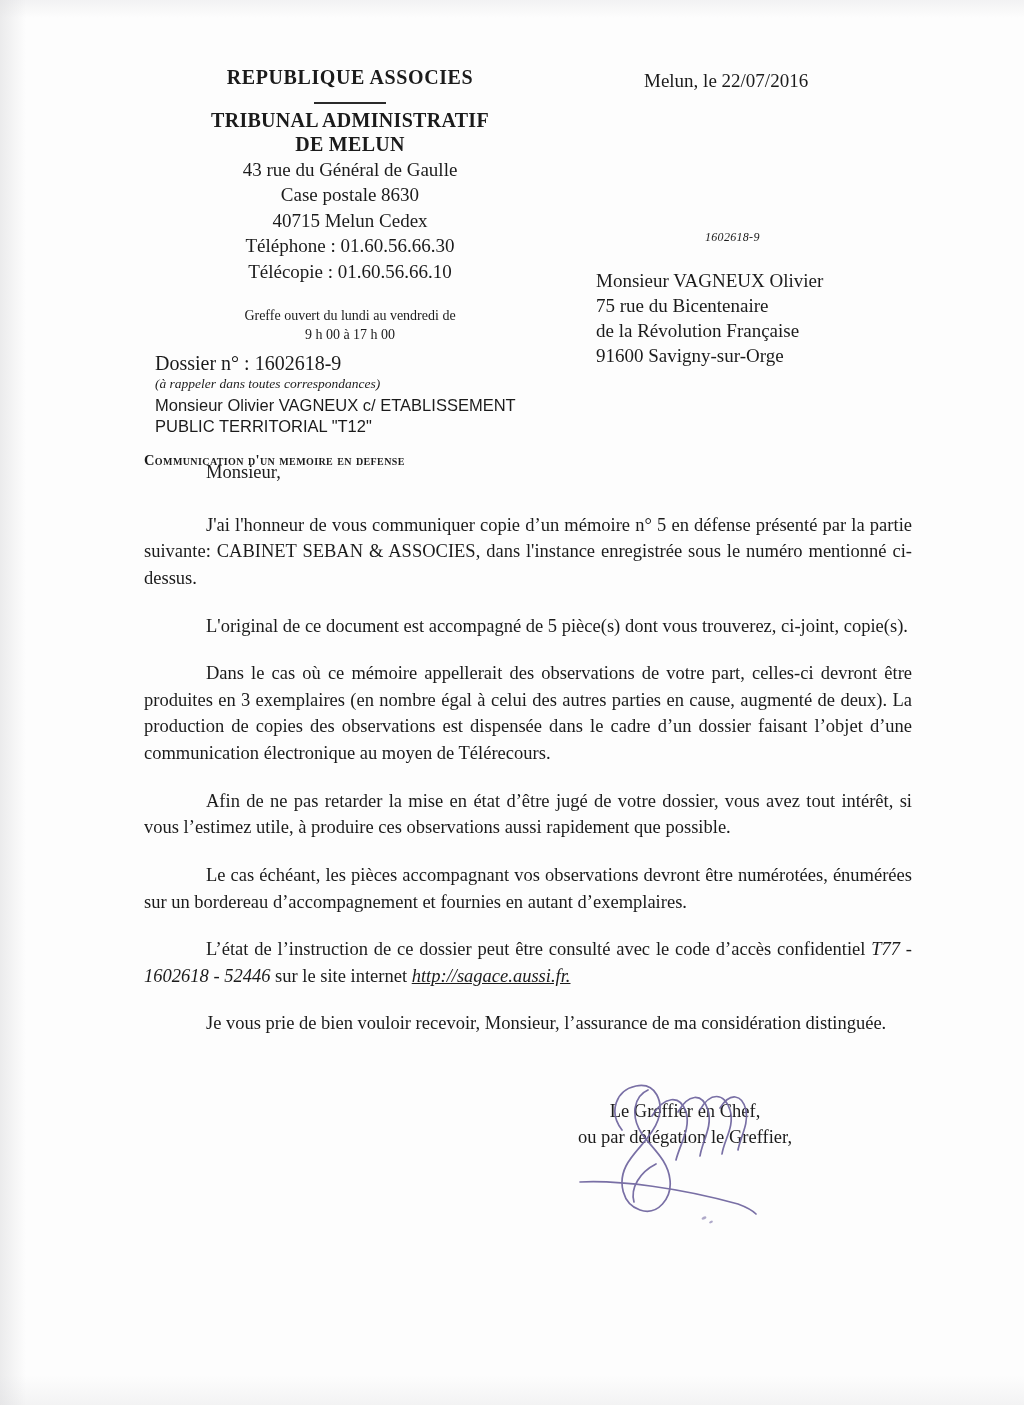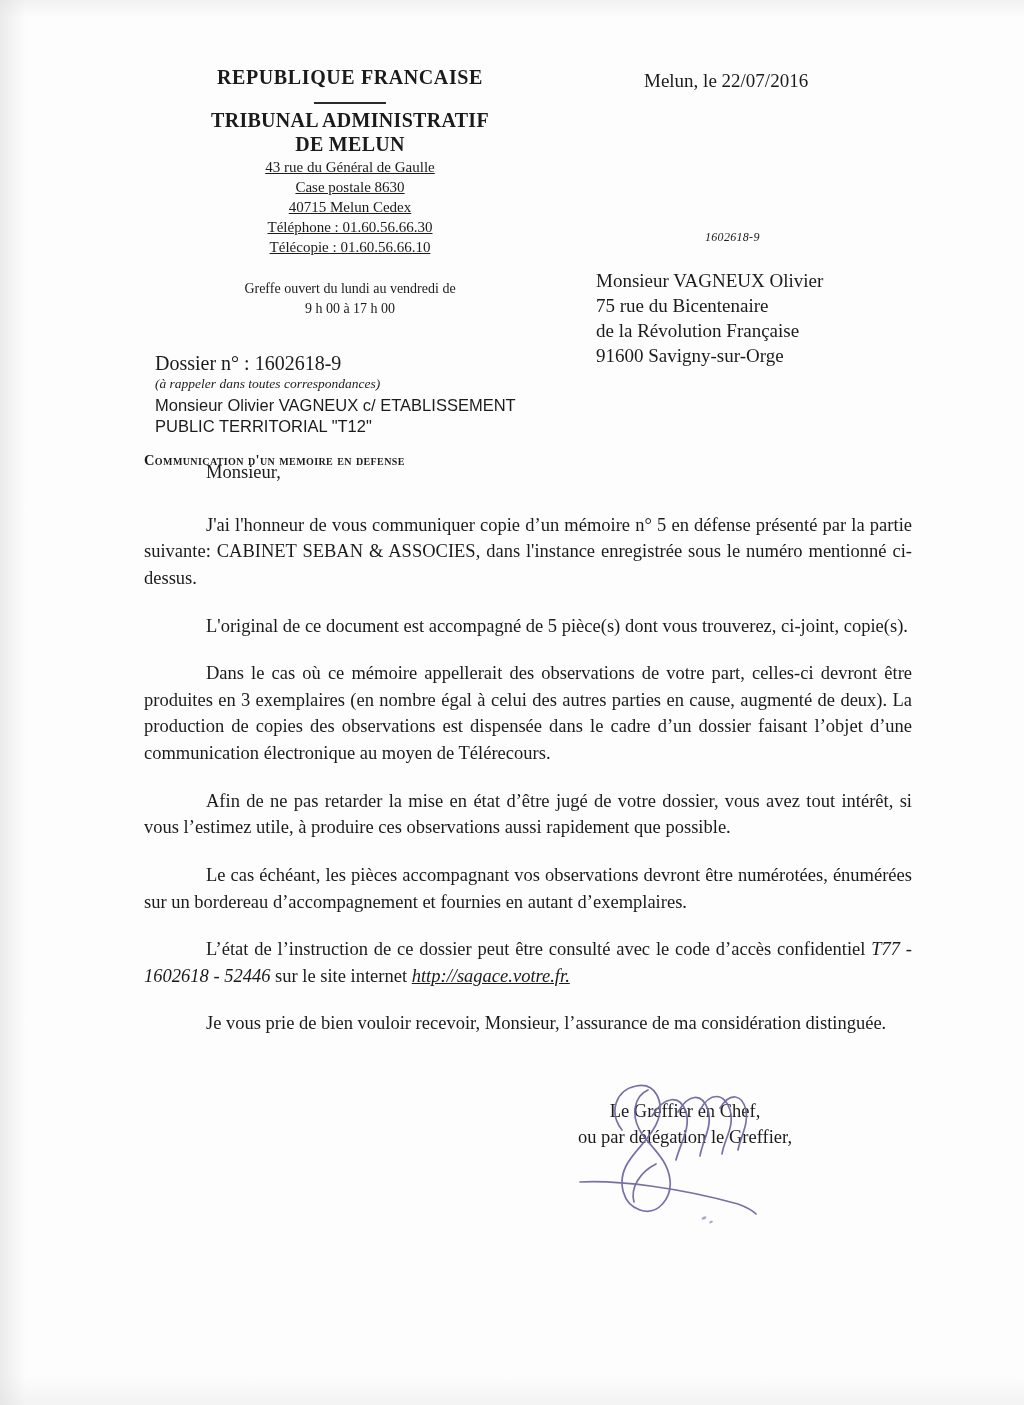--- a/index.html
+++ b/index.html
@@ -46,23 +46,22 @@
     background: #2a2a2a;
     margin: 13px auto 4px auto;
   }
   .ta-title {
     font-weight: bold;
     font-size: 20px;
     line-height: 1.22;
     letter-spacing: 0.3px;
   }
   .addr-line {
-    font-size: 15px;
+    font-size: 19px;
     line-height: 1.34;
-    text-decoration: underline;
   }
   .hours {
     margin-top: 22px;
     font-size: 14px;
     line-height: 1.38;
   }
 
   
   .date-line {
     position: absolute;
@@ -167,21 +166,21 @@
     pointer-events: none;
   }
 </style>
 </head>
 <body>
 
 <div class="page">
   <div class="scan-tint"></div>
 
   <div class="letterhead">
-    <div class="rf-title">REPUBLIQUE FRANCAISE</div>
+    <div class="rf-title">REPUBLIQUE ASSOCIES</div>
     <div class="rule"></div>
     <div class="ta-title">TRIBUNAL ADMINISTRATIF</div>
     <div class="ta-title">DE MELUN</div>
     <div class="addr-line">43 rue du Général de Gaulle</div>
     <div class="addr-line">Case postale 8630</div>
     <div class="addr-line">40715   Melun Cedex</div>
     <div class="addr-line">Téléphone : 01.60.56.66.30</div>
     <div class="addr-line">Télécopie : 01.60.56.66.10</div>
     <div class="hours">
       <div>Greffe ouvert du lundi au vendredi de</div>
@@ -210,21 +209,21 @@
 
   <div class="subject">Communication d'un memoire en defense</div>
 
   <div class="body">
     <p class="salutation">Monsieur,</p>
     <p>J'ai l'honneur de vous communiquer copie d’un mémoire n° 5 en défense présenté par la partie suivante:  CABINET SEBAN &amp; ASSOCIES, dans l'instance enregistrée sous le numéro mentionné ci-dessus.</p>
     <p>L'original de ce document est accompagné de 5 pièce(s) dont vous trouverez, ci-joint, copie(s).</p>
     <p>Dans le cas où ce mémoire appellerait des observations de votre part, celles-ci devront être produites en 3 exemplaires (en nombre égal à celui des autres parties en cause, augmenté de deux). La production de copies des observations est dispensée dans le cadre d’un dossier faisant l’objet d’une communication électronique au moyen de Télérecours.</p>
     <p>Afin de ne pas retarder la mise en état d’être jugé de votre dossier, vous avez tout intérêt, si vous l’estimez utile, à produire ces observations aussi rapidement que possible.</p>
     <p>Le cas échéant, les pièces accompagnant vos observations devront être numérotées, énumérées sur un bordereau d’accompagnement et fournies en  autant d’exemplaires.</p>
-    <p><span>L’état de l’instruction de ce dossier peut être consulté avec le code d’accès confidentiel </span><span class="ital">T77 - 1602618 - 52446</span><span> sur le site internet </span><span class="ital-link">http://sagace.votre.fr.</span></p>
+    <p><span>L’état de l’instruction de ce dossier peut être consulté avec le code d’accès confidentiel </span><span class="ital">T77 - 1602618 - 52446</span><span> sur le site internet </span><span class="ital-link">http://sagace.aussi.fr.</span></p>
     <p class="noindent-last">Je vous prie de bien vouloir recevoir, Monsieur, l’assurance de ma considération distinguée.</p>
   </div>
 
   <div class="signature">
     <div>Le Greffier en Chef,</div>
     <div>ou par délégation le Greffier,</div>
   </div>
 
   <svg class="sign-ink" viewBox="0 0 230 160">
     <g fill="none" stroke="#6e649e" stroke-width="1.7" stroke-linecap="round" stroke-linejoin="round" opacity="0.92">

